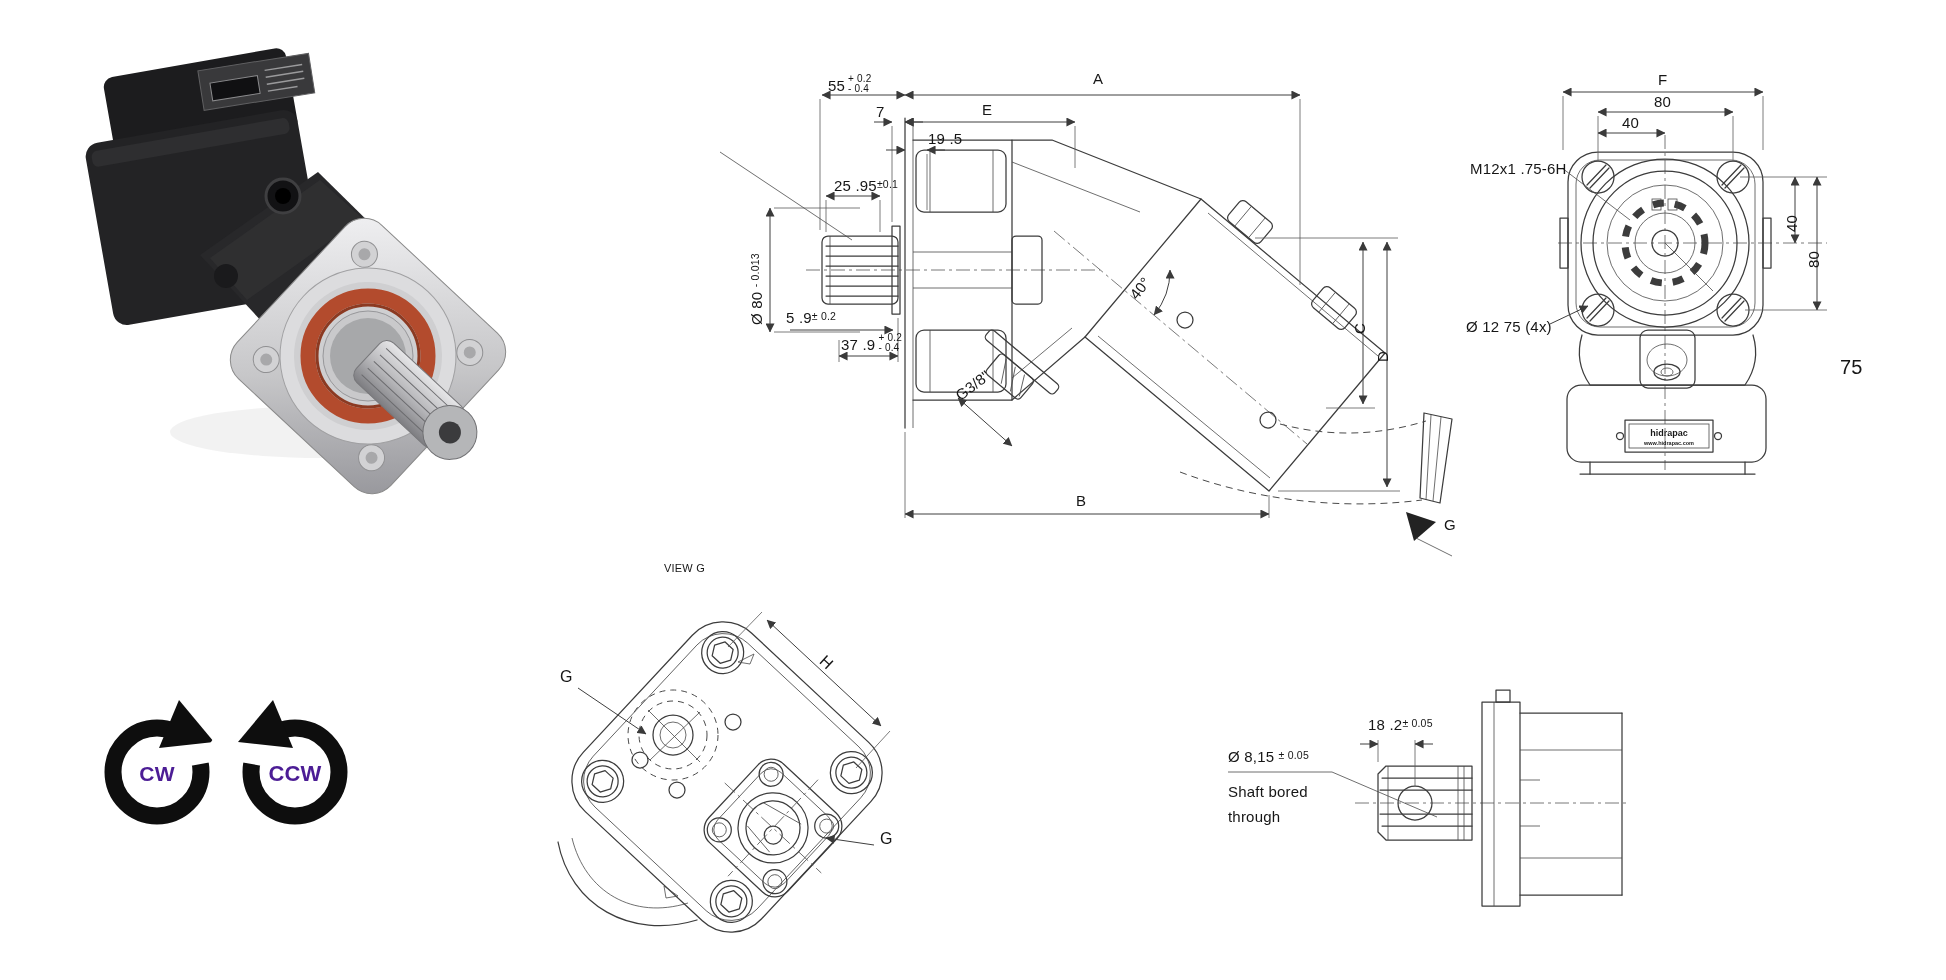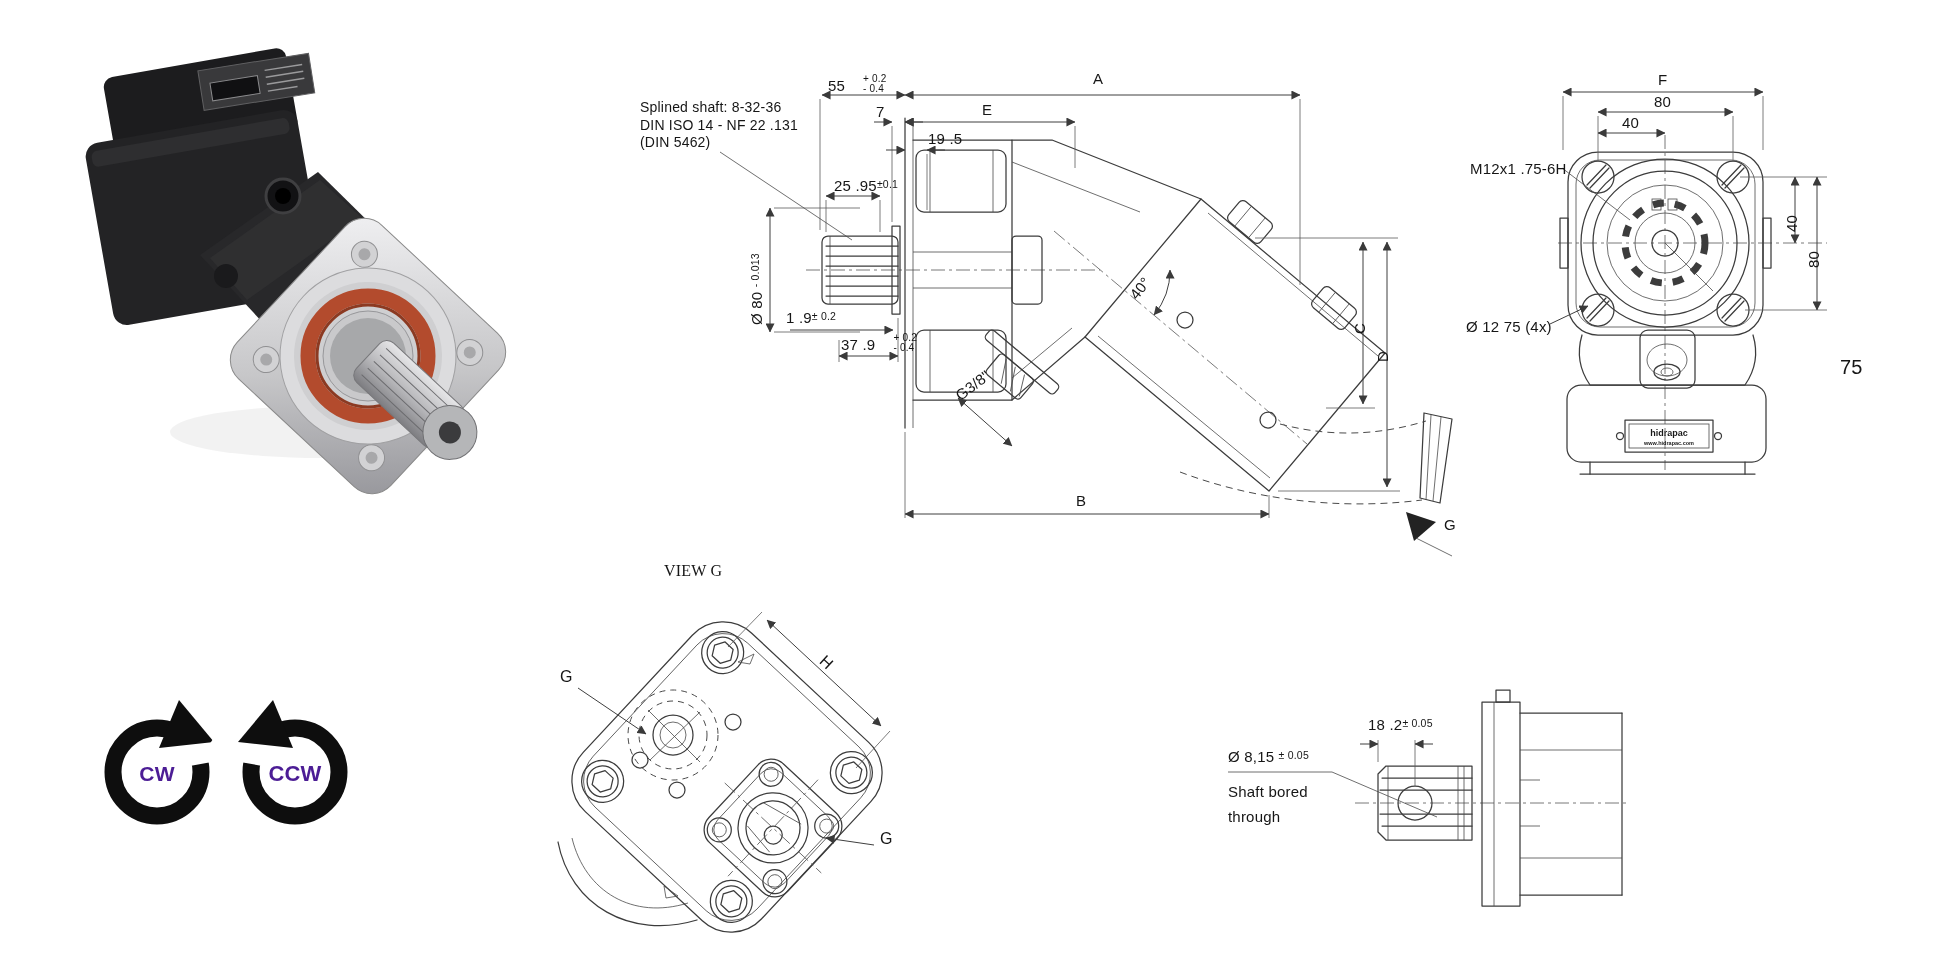--- a/index.html
+++ b/index.html
@@ -7,25 +7,25 @@
   #stage { position:relative; width:1946px; height:980px; background:#ffffff; overflow:hidden; }
   #art { position:absolute; left:0; top:0; }
   .ln  { stroke:#3c3c3c; stroke-width:1.25; fill:none; stroke-linejoin:round; stroke-linecap:round; }
   .tn  { stroke:#4a4a4a; stroke-width:0.8; fill:none; }
   .dim { stroke:#3f3f3f; stroke-width:1; fill:none; }
   .ext { stroke:#5a5a5a; stroke-width:0.8; fill:none; }
   .cl  { stroke:#555; stroke-width:0.8; stroke-dasharray:14 4 3 4; fill:none; }
   .dsh { stroke:#4a4a4a; stroke-width:1; stroke-dasharray:7 5; fill:none; }
   .lbl { position:absolute; white-space:nowrap; color:#161616; font-size:15px; letter-spacing:.2px; }
   .sm  { font-size:10.5px; vertical-align:3px; }
-  .stack { display:inline-block; vertical-align:-1px; line-height:10px; font-size:10px; margin-left:18px; text-align:left; }
+  .stack { display:inline-block; vertical-align:-1px; line-height:10px; font-size:10px; margin-left:3px; text-align:left; }
   .rot90 { transform:rotate(-90deg); transform-origin:left top; }
   .note { font-size:14px; line-height:17.5px; }
   .bold-note { font-weight:bold; font-size:18px; line-height:27px; color:#111; }
-  .title { font-size:16px;font-family:Liberation Serif, serif; }
+  .title { font-size:11px; }
   .cap { font-size:15px; line-height:25px; }
   .cwlabel { font-weight:bold; font-size:21px; transform:translate(-50%,-50%); color:#4c1d95; }
 </style>
 </head>
 <body>
 
 <div id="stage">
 
 <svg id="art" width="1946" height="980" viewBox="0 0 1946 980">
   <defs>
@@ -343,34 +343,29 @@
     <polygon points="157,772 205,690 250,755" fill="#ffffff"></polygon>
     <polygon points="214,742 179,700 159,748" fill="#0e0e0e"></polygon>
   </g>
   <g>
     <circle cx="295" cy="772" r="44" fill="none" stroke="#0e0e0e" stroke-width="17"></circle>
     <polygon points="295,772 247,690 202,755" fill="#ffffff"></polygon>
     <polygon points="238,742 273,700 293,748" fill="#0e0e0e"></polygon>
   </g>
 </svg>
 
-<div class="lbl note" style="left:640px;top:99px">
-  <div>Splined shaft: 8-32-36</div>
-  <div>DIN ISO 14 - NF 22 .131</div>
-  <div>(DIN 5462)</div>
-</div>
 
 <span class="lbl" style="left:828px;top:74px"><span>55</span><span class="stack"><span>+ 0.2</span><br><span>- 0.4</span></span></span>
 <span class="lbl" style="left:876px;top:103px">7</span>
 <span class="lbl" style="left:982px;top:101px">E</span>
 <span class="lbl" style="left:1093px;top:70px">A</span>
 <span class="lbl" style="left:928px;top:130px">19 .5</span>
 <span class="lbl" style="left:834px;top:177px"><span>25 .95</span><span class="sm">±0.1</span></span>
 <span class="lbl rot90" style="left:748px;top:325px"><span>Ø 80</span> <span class="sm">- 0.013</span></span>
-<span class="lbl" style="left:786px;top:309px"><span>1 .9</span><span class="sm">± 0.2</span></span>
+<span class="lbl" style="left:786px;top:309px"><span>5 .9</span><span class="sm">± 0.2</span></span>
 <span class="lbl" style="left:841px;top:333px"><span>37 .9</span><span class="stack"><span>+ 0.2</span><br><span>- 0.4</span></span></span>
 <span class="lbl" style="left:952px;top:390px;transform:rotate(-37deg);transform-origin:left top">G3/8"</span>
 <span class="lbl" style="left:1126px;top:292px;transform:rotate(-52deg);transform-origin:left top">40°</span>
 <span class="lbl rot90" style="left:1351px;top:334px">C</span>
 <span class="lbl rot90" style="left:1374px;top:362px">D</span>
 <span class="lbl" style="left:1076px;top:492px">B</span>
 <span class="lbl" style="left:1444px;top:516px">G</span>
 
 <span class="lbl" style="left:1658px;top:71px">F</span>
 <span class="lbl" style="left:1654px;top:93px">80</span>

